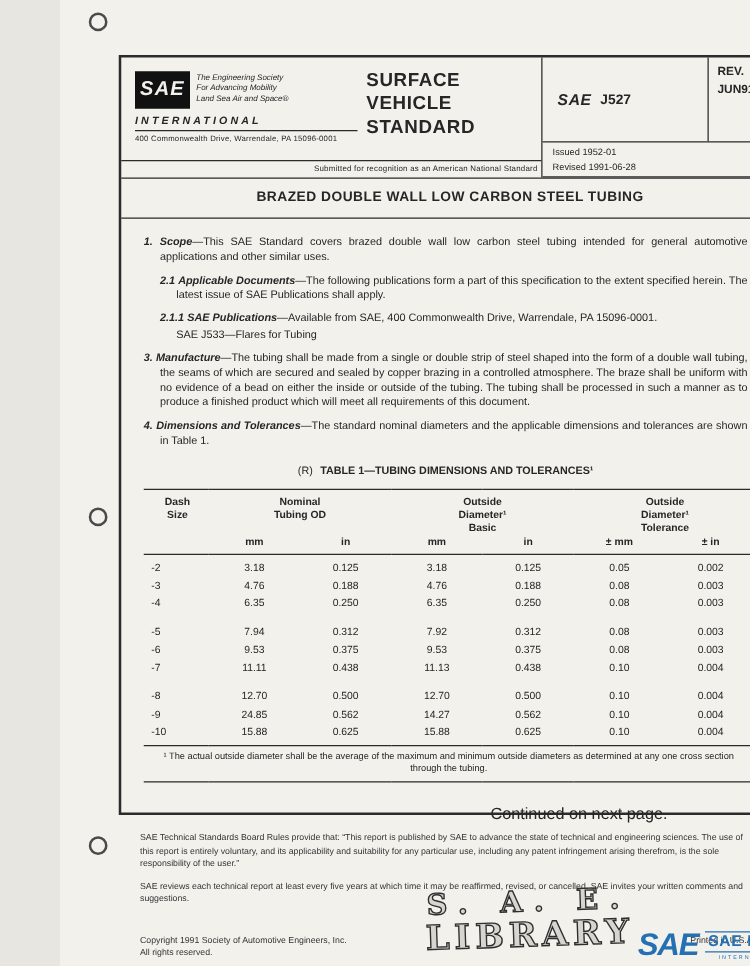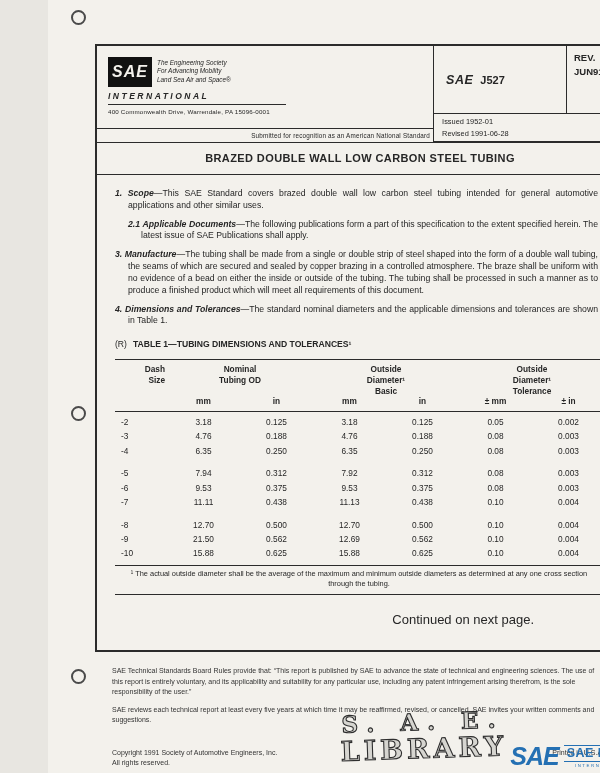--- a/index.html
+++ b/index.html
@@ -28,26 +28,26 @@
   .rev-cell { width:57px; border-left:1.5px solid #2b2b2b; font-weight:bold; font-size:9.5px; padding:5px 0 0 7px; line-height:1.5; }
   .issued-cell { border-bottom:1.5px solid #2b2b2b; font-size:7.4px; line-height:1.55; padding:2px 0 2px 8px; }
   .superseding-cell { font-size:8px; padding:3px 0 0 8px; height:17px; }
   .title-bar { border-bottom:1.5px solid #2b2b2b; text-align:center; font-weight:bold; font-size:11px; padding:9px 0 10px; letter-spacing:0.4px; }
   .doc-body { padding:13px 25px 0 18px; font-size:8.7px; line-height:1.36; text-align:justify; position:relative; }
   .para { padding-left:13px; text-indent:-13px; margin-bottom:7px; position:relative; }
   .para.sub { margin-left:13px; }
   .bi { font-weight:bold; font-style:italic; }
   .margin-mark { position:absolute; left:-14px; top:1px; font-size:7px; font-weight:normal; font-style:normal; text-indent:0; }
   .ref-line { display:block; text-indent:0; margin-top:1px; }
-  .table-title { text-align:left; font-size:8.6px; margin-top:12px; }
+  .table-title { text-align:center; font-size:8.6px; margin-top:12px; }
   .table-title .tb { font-weight:bold; margin-left:6px; }
   .ttable { width:490px; margin:8px auto 0; border-collapse:collapse; border-top:1.3px solid #2b2b2b; font-size:8.3px; }
   .ttable thead { border-bottom:1.2px solid #2b2b2b; }
   .ttable th { font-weight:bold; vertical-align:top; text-align:center; padding:4px 2px 0; white-space:pre-line; line-height:1.3; }
-  .ttable th.th-dash { text-align:right; padding-left:4px; width:52px; }
+  .ttable th.th-dash { text-align:center; padding-left:4px; width:52px; }
   .ttable tr.sub-hdr th { padding:0 2px 4px; width:73px; }
   .ttable td { text-align:center; padding:1.5px 2px; }
   .ttable td[data-name="dash-size-cell"] { text-align:left; padding-left:6px; }
   .ttable tbody tr:first-child td { padding-top:5px; }
   .ttable tr.group-start td { padding-top:10px; }
   .ttable tbody tr:last-child td { padding-bottom:5px; }
   .ttable tfoot td { border-top:1.2px solid #2b2b2b; border-bottom:1.2px solid #2b2b2b; font-size:7.4px; text-align:center; padding:3px 6px 5px 4px; line-height:1.35; }
   .continued { text-align:right; padding-right:64px; font-size:13px; margin-top:16px; }
   .footer { position:absolute; left:64px; top:666px; width:492px; font-size:7px; line-height:1.5; color:#333; }
   .footer p { margin-bottom:7px; text-align:left; }
@@ -80,20 +80,23 @@
           <div class="hdr-left" data-name="publisher-block">
             <div class="logo-row" data-name="logo-row">
               <div class="sae-box" data-name="sae-logo">SAE</div>
               <div class="society" data-name="society-tagline">The Engineering Society
 For Advancing Mobility
 Land Sea Air and Space®</div>
             </div>
             <div class="intl" data-name="international-label">INTERNATIONAL</div>
             <div class="addr" data-name="publisher-address">400 Commonwealth Drive, Warrendale, PA 15096-0001</div>
           </div>
+          <div class="hdr-center" data-name="document-type">SURFACE
+VEHICLE
+STANDARD</div>
         </div>
         <div class="ansi-bar" data-name="ansi-recognition-note">Submitted for recognition as an American National Standard</div>
       </div>
       <div class="hdr-right" data-name="document-id-block">
         <div class="num-row" data-name="document-number-row">
           <div class="doc-num" data-name="document-number-cell">
             <span class="sae-script" data-name="sae-mark">SAE</span>
             <span class="doc-num-text" data-name="document-number">J527</span>
           </div>
           <div class="rev-cell" data-name="revision-cell">
@@ -116,20 +119,25 @@
         <span class="bi" data-name="section-number">1.</span>
         <span class="bi" data-name="section-heading">Scope</span><span data-name="section-text">—This SAE Standard covers brazed double wall low carbon steel tubing intended for general automotive applications and other similar uses.</span>
       </p>
 
 
       <p class="para sub" data-name="section-2-1-applicable-documents">
         <span class="bi" data-name="section-number">2.1</span>
         <span class="bi" data-name="section-heading">Applicable Documents</span><span data-name="section-text">—The following publications form a part of this specification to the extent specified herein. The latest issue of SAE Publications shall apply.</span>
       </p>
 
+      <p class="para sub" data-name="section-2-1-1-sae-publications">
+        <span class="bi" data-name="section-number">2.1.1</span>
+        <span class="bi" data-name="section-heading">SAE Publications</span><span data-name="section-text">—Available from SAE, 400 Commonwealth Drive, Warrendale, PA 15096-0001.</span>
+        <span class="ref-line" data-name="referenced-document">SAE J533—Flares for Tubing</span>
+      </p>
 
       <p class="para" data-name="section-3-manufacture">
         <span class="bi" data-name="section-number">3.</span>
         <span class="bi" data-name="section-heading">Manufacture</span><span data-name="section-text">—The tubing shall be made from a single or double strip of steel shaped into the form of a double wall tubing, the seams of which are secured and sealed by copper brazing in a controlled atmosphere. The braze shall be uniform with no evidence of a bead on either the inside or outside of the tubing. The tubing shall be processed in such a manner as to produce a finished product which will meet all requirements of this document.</span>
       </p>
 
       <p class="para" data-name="section-4-dimensions-tolerances">
         <span class="bi" data-name="section-number">4.</span>
         <span class="bi" data-name="section-heading">Dimensions and Tolerances</span><span data-name="section-text">—The standard nominal diameters and the applicable dimensions and tolerances are shown in Table 1.</span>
       </p>
@@ -220,23 +228,23 @@
               <td data-name="dash-size-cell">-8</td>
               <td data-name="value-cell">12.70</td>
               <td data-name="value-cell">0.500</td>
               <td data-name="value-cell">12.70</td>
               <td data-name="value-cell">0.500</td>
               <td data-name="value-cell">0.10</td>
               <td data-name="value-cell">0.004</td>
             </tr>
             <tr data-name="table-row">
               <td data-name="dash-size-cell">-9</td>
-              <td data-name="value-cell">21.50</td>
+              <td data-name="value-cell">24.85</td>
               <td data-name="value-cell">0.562</td>
-              <td data-name="value-cell">12.69</td>
+              <td data-name="value-cell">14.27</td>
               <td data-name="value-cell">0.562</td>
               <td data-name="value-cell">0.10</td>
               <td data-name="value-cell">0.004</td>
             </tr>
             <tr data-name="table-row">
               <td data-name="dash-size-cell">-10</td>
               <td data-name="value-cell">15.88</td>
               <td data-name="value-cell">0.625</td>
               <td data-name="value-cell">15.88</td>
               <td data-name="value-cell">0.625</td>

